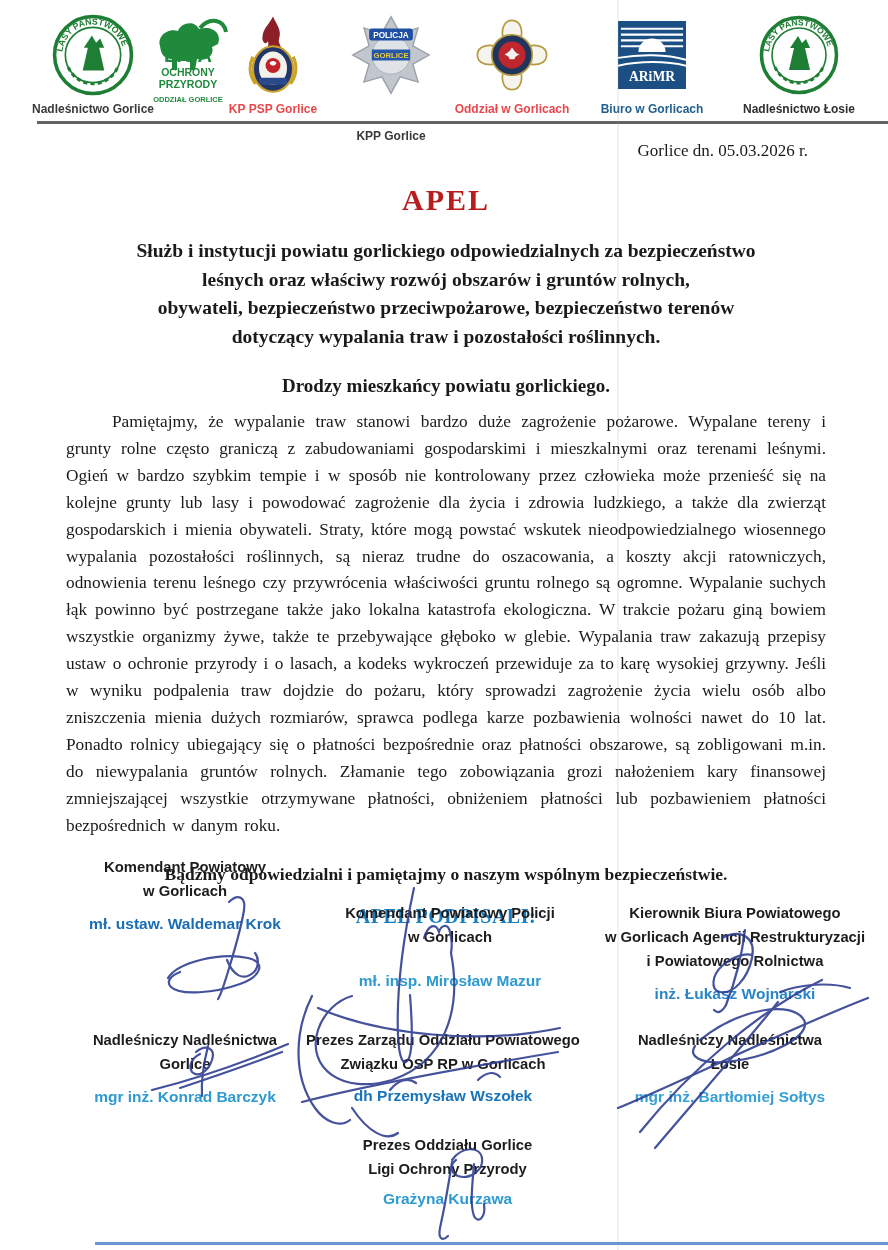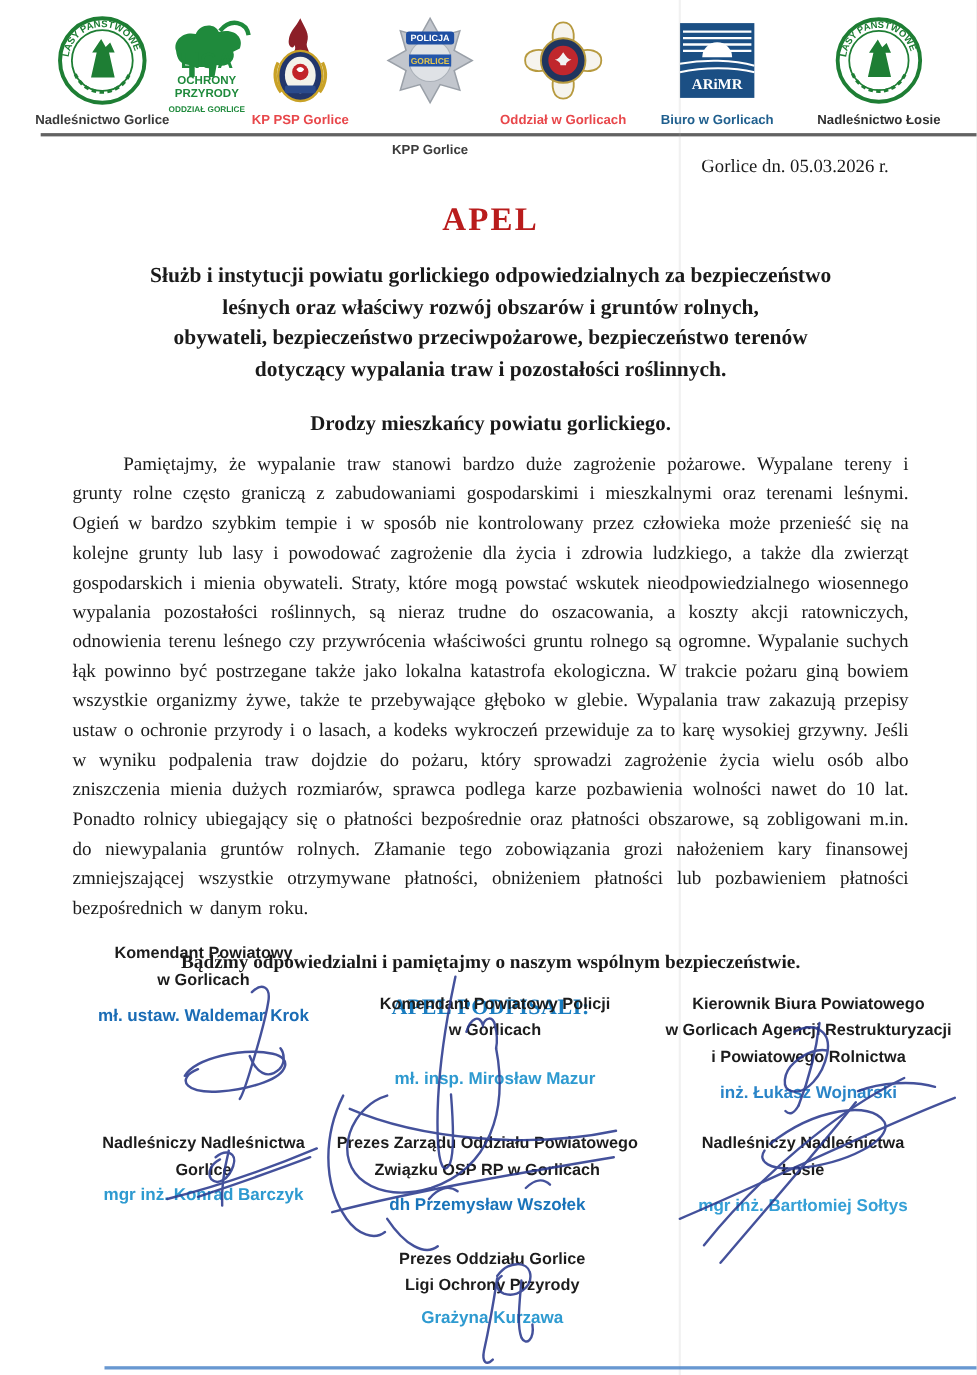--- a/index.html
+++ b/index.html
@@ -199,21 +199,21 @@
       <div>i Powiatowego Rolnictwa</div>
     </div>
     <div class="sig-name" style="margin-top: 12px; color: rgb(42, 133, 200);">inż. Łukasz Wojnarski</div>
   </div>
 
   <div class="sig" style="left:55px;top:1028px;width:260px;">
     <div class="sig-title">
       <div>Nadleśniczy Nadleśnictwa</div>
       <div>Gorlice</div>
     </div>
-    <div class="sig-name" style="margin-top: 2px; color: rgb(46, 154, 208);">mgr inż. Konrad Barczyk</div>
+    <div class="sig-name" style="margin-top: 12px; color: rgb(46, 154, 208);">mgr inż. Konrad Barczyk</div>
   </div>
 
   <div class="sig" style="left:303px;top:1028px;width:280px;">
     <div class="sig-title">
       <div>Prezes Zarządu Oddziału Powiatowego</div>
       <div>Związku OSP RP w Gorlicach</div>
     </div>
     <div class="sig-name" style="margin-top: 11px; color: rgb(26, 116, 186);">dh Przemysław Wszołek</div>
   </div>
 

